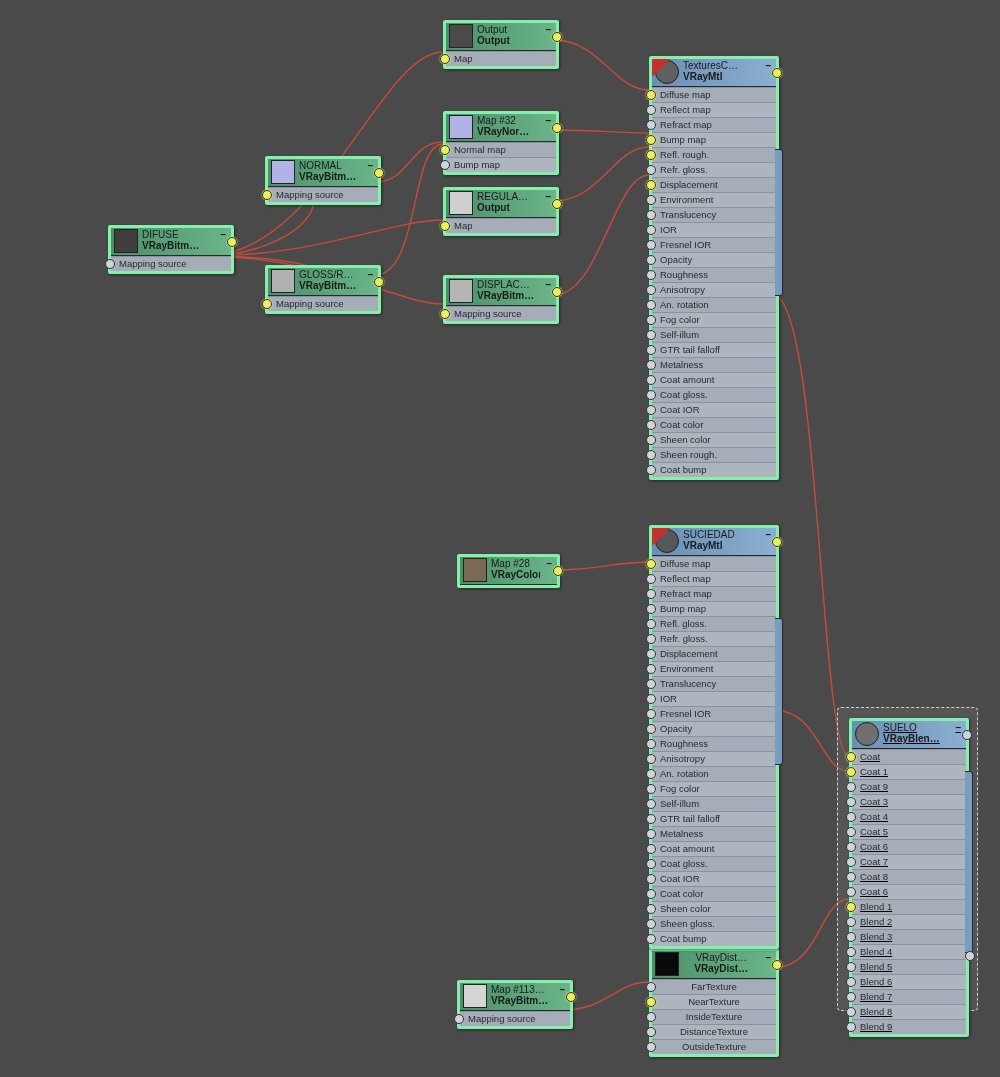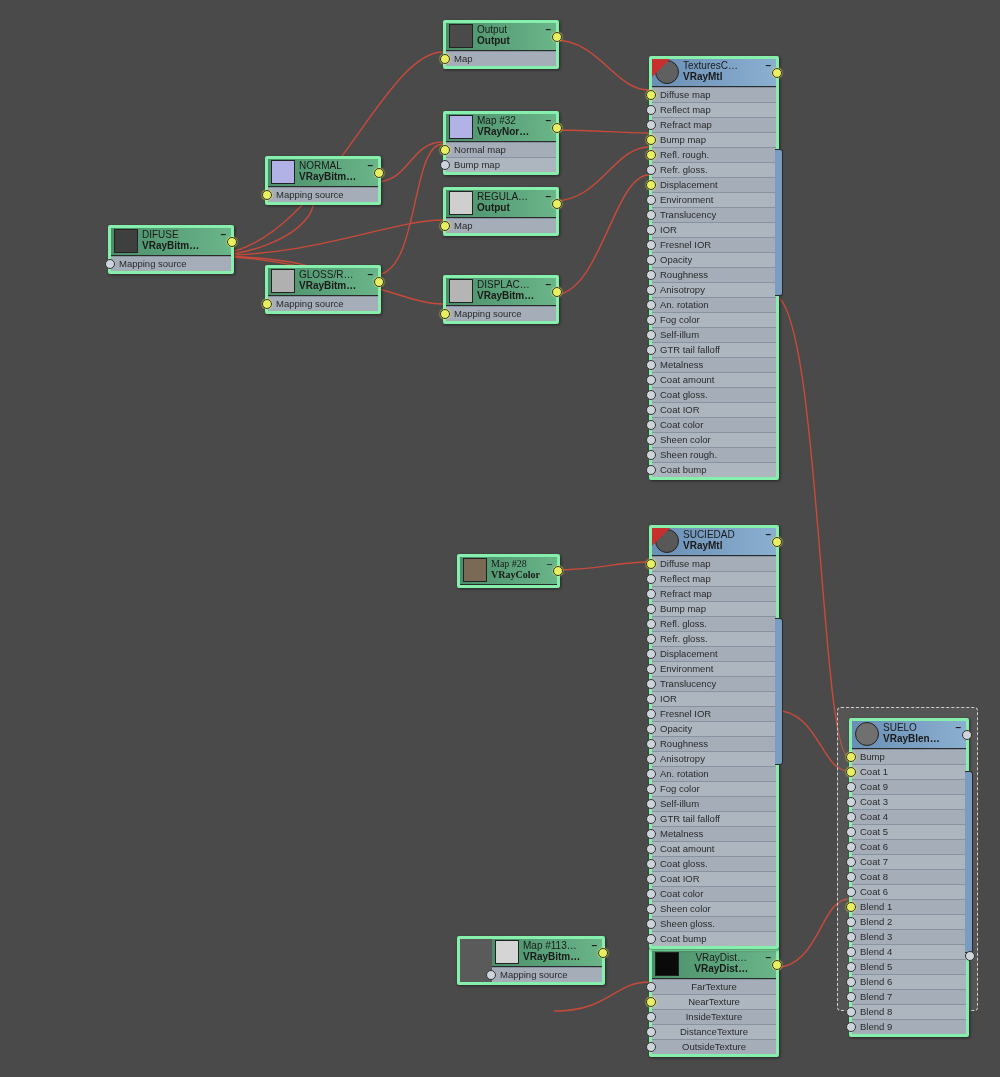--- a/index.html
+++ b/index.html
@@ -269,33 +269,33 @@
       <span class="port out full" style="top:14px"></span>
     </div>
     <div class="rows">
       <div class="row">
         <span class="port in full"></span>
         <span>Mapping source</span>
       </div>
     </div>
   </div>
 
-  <div class="node" style="left:457px; top:554px; width:97px;font-family:Liberation Serif, serif;">
+  <div class="node" style="left:457px; top:554px; width:97px;">
     <div class="titlebar green">
       <div class="thumb" style=";background:#7a6a55"></div>
       <div class="title-text">
         <div>Map #28</div>
         <div class="l2">VRayColor</div>
       </div>
       <div class="collapse">–</div>
       <span class="port out full" style="top:14px"></span>
     </div>
   </div>
 
-  <div class="node" style="left:457px; top:936px; width:110px;padding-left:32px;">
+  <div class="node" style="left:457px; top:980px; width:110px;">
     <div class="titlebar green">
       <div class="thumb" style=";background:#d5d5d5"></div>
       <div class="title-text">
         <div>Map #113…</div>
         <div class="l2">VRayBitm…</div>
       </div>
       <div class="collapse">–</div>
       <span class="port out full" style="top:14px"></span>
     </div>
     <div class="rows">
@@ -402,32 +402,32 @@
         <div class="row"><span class="port in empty"></span><span>Coat color</span></div>
         <div class="row"><span class="port in empty"></span><span>Sheen color</span></div>
         <div class="row"><span class="port in empty"></span><span>Sheen gloss.</span></div>
         <div class="row"><span class="port in empty"></span><span>Coat bump</span></div>
       </div>
     <div class="sidebar-tab" style="top:90px;height:145px"></div>
   </div>
 
   <div class="selection" style="left:837px; top:707px; width:139px; height:302px;"></div>
 
-  <div class="node" style="left:849px; top:718px; width:114px;">
+  <div class="node" style="left:849px; top:718px; width:114px;text-decoration:underline;">
     <div class="titlebar blue">
       <div class="thumb" style="border-radius:50%;background:#707070"></div>
       <div class="title-text">
         <div>SUELO</div>
         <div class="l2">VRayBlen…</div>
       </div>
       <div class="collapse">–</div>
       <span class="port out empty" style="top:14px"></span>
     </div>
     <div class="rows" id="suelo-rows">
-        <div class="row"><span class="port in full"></span><span>Bump</span></div>
+        <div class="row"><span class="port in full"></span><span>Coat</span></div>
         <div class="row"><span class="port in full"></span><span>Coat 1</span></div>
         <div class="row"><span class="port in empty"></span><span>Coat 9</span></div>
         <div class="row"><span class="port in empty"></span><span>Coat 3</span></div>
         <div class="row"><span class="port in empty"></span><span>Coat 4</span></div>
         <div class="row"><span class="port in empty"></span><span>Coat 5</span></div>
         <div class="row"><span class="port in empty"></span><span>Coat 6</span></div>
         <div class="row"><span class="port in empty"></span><span>Coat 7</span></div>
         <div class="row"><span class="port in empty"></span><span>Coat 8</span></div>
         <div class="row"><span class="port in empty"></span><span>Coat 6</span></div>
         <div class="row"><span class="port in full"></span><span>Blend 1</span></div>

